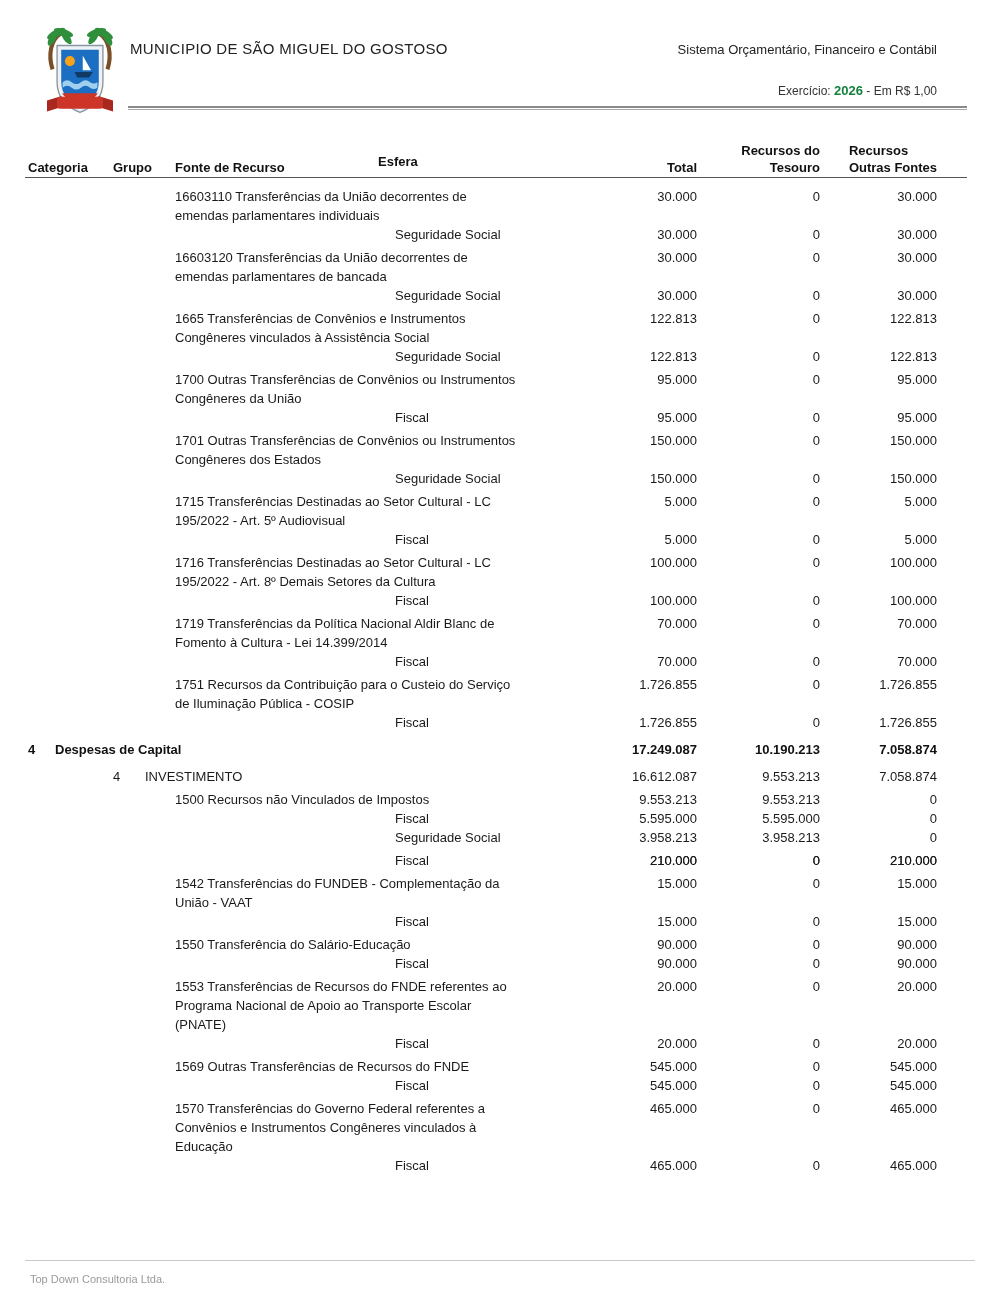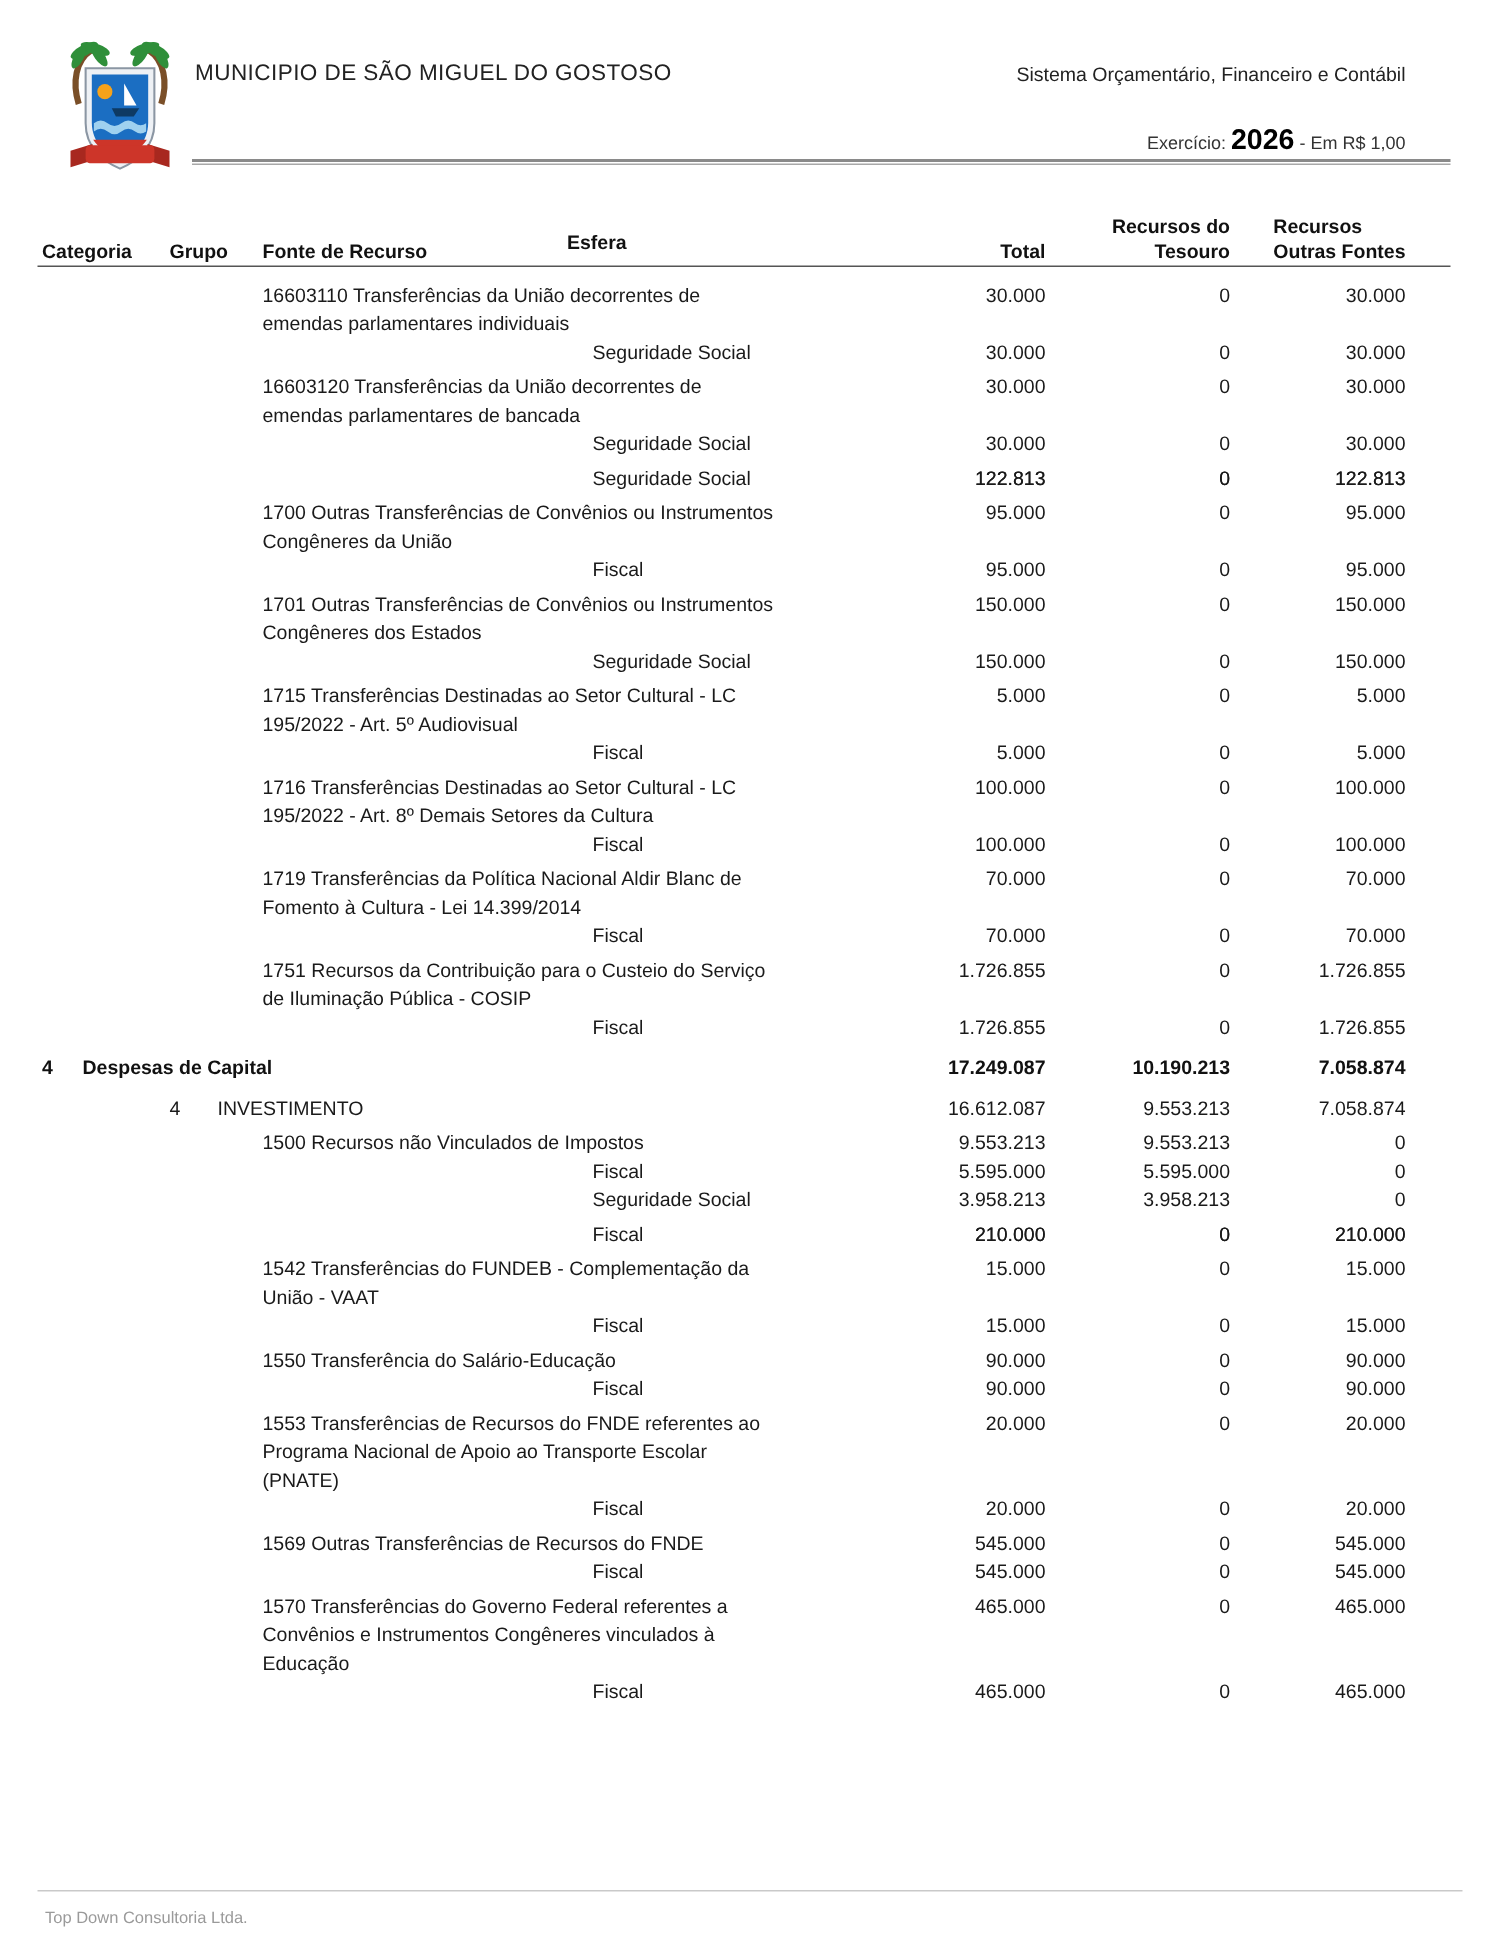--- a/index.html
+++ b/index.html
@@ -26,21 +26,21 @@
     font-size: 13px; color: #222;
   }
   .report-title {
     position: absolute; left: 130px; top: 82px;
     font-size: 13px; font-weight: bold; color: #111;
   }
   .exercise {
     position: absolute; right: 63px; top: 83px;
     font-size: 12px; color: #333; white-space: nowrap;
   }
-  .exercise b { font-size: 19px; color: #000000; }
+  .exercise b { font-size: 13px; color: #15803d; }
   .top-rule {
     position: absolute; left: 128px; right: 33px; top: 106px;
     height: 4px;
     border-top: 2px solid #8a8a8a;
     border-bottom: 1px solid #a8a8a8;
   }
 
   
   .col-headers {
     position: absolute; left: 0; top: 134px; width: 1000px; height: 42px;
@@ -154,21 +154,22 @@
   </div>
   <div class="head-underline"></div>
 
   <div class="table-body" id="table-body">
       <div class="row fonte"><span class="txt">16603110  Transferências da União decorrentes de
 emendas parlamentares individuais</span><span class="val total">30.000</span><span class="val tesouro">0</span><span class="val outras">30.000</span></div>
       <div class="row esfera"><span class="txt">Seguridade Social</span><span class="val total">30.000</span><span class="val tesouro">0</span><span class="val outras">30.000</span></div>
       <div class="row fonte"><span class="txt">16603120  Transferências da União decorrentes de
 emendas parlamentares de bancada</span><span class="val total">30.000</span><span class="val tesouro">0</span><span class="val outras">30.000</span></div>
       <div class="row esfera"><span class="txt">Seguridade Social</span><span class="val total">30.000</span><span class="val tesouro">0</span><span class="val outras">30.000</span></div>
-      <div class="row fonte"><span class="val total">122.813</span><span class="val tesouro">0</span><span class="val outras">122.813</span></div>
+      <div class="row fonte"><span class="txt">1665  Transferências de Convênios e Instrumentos
+Congêneres vinculados à Assistência Social</span><span class="val total">122.813</span><span class="val tesouro">0</span><span class="val outras">122.813</span></div>
       <div class="row esfera"><span class="txt">Seguridade Social</span><span class="val total">122.813</span><span class="val tesouro">0</span><span class="val outras">122.813</span></div>
       <div class="row fonte"><span class="txt">1700  Outras Transferências de Convênios ou Instrumentos
 Congêneres da União</span><span class="val total">95.000</span><span class="val tesouro">0</span><span class="val outras">95.000</span></div>
       <div class="row esfera"><span class="txt">Fiscal</span><span class="val total">95.000</span><span class="val tesouro">0</span><span class="val outras">95.000</span></div>
       <div class="row fonte"><span class="txt">1701  Outras Transferências de Convênios ou Instrumentos
 Congêneres dos Estados</span><span class="val total">150.000</span><span class="val tesouro">0</span><span class="val outras">150.000</span></div>
       <div class="row esfera"><span class="txt">Seguridade Social</span><span class="val total">150.000</span><span class="val tesouro">0</span><span class="val outras">150.000</span></div>
       <div class="row fonte"><span class="txt">1715  Transferências Destinadas ao Setor Cultural - LC
 195/2022 - Art. 5º Audiovisual</span><span class="val total">5.000</span><span class="val tesouro">0</span><span class="val outras">5.000</span></div>
       <div class="row esfera"><span class="txt">Fiscal</span><span class="val total">5.000</span><span class="val tesouro">0</span><span class="val outras">5.000</span></div>

